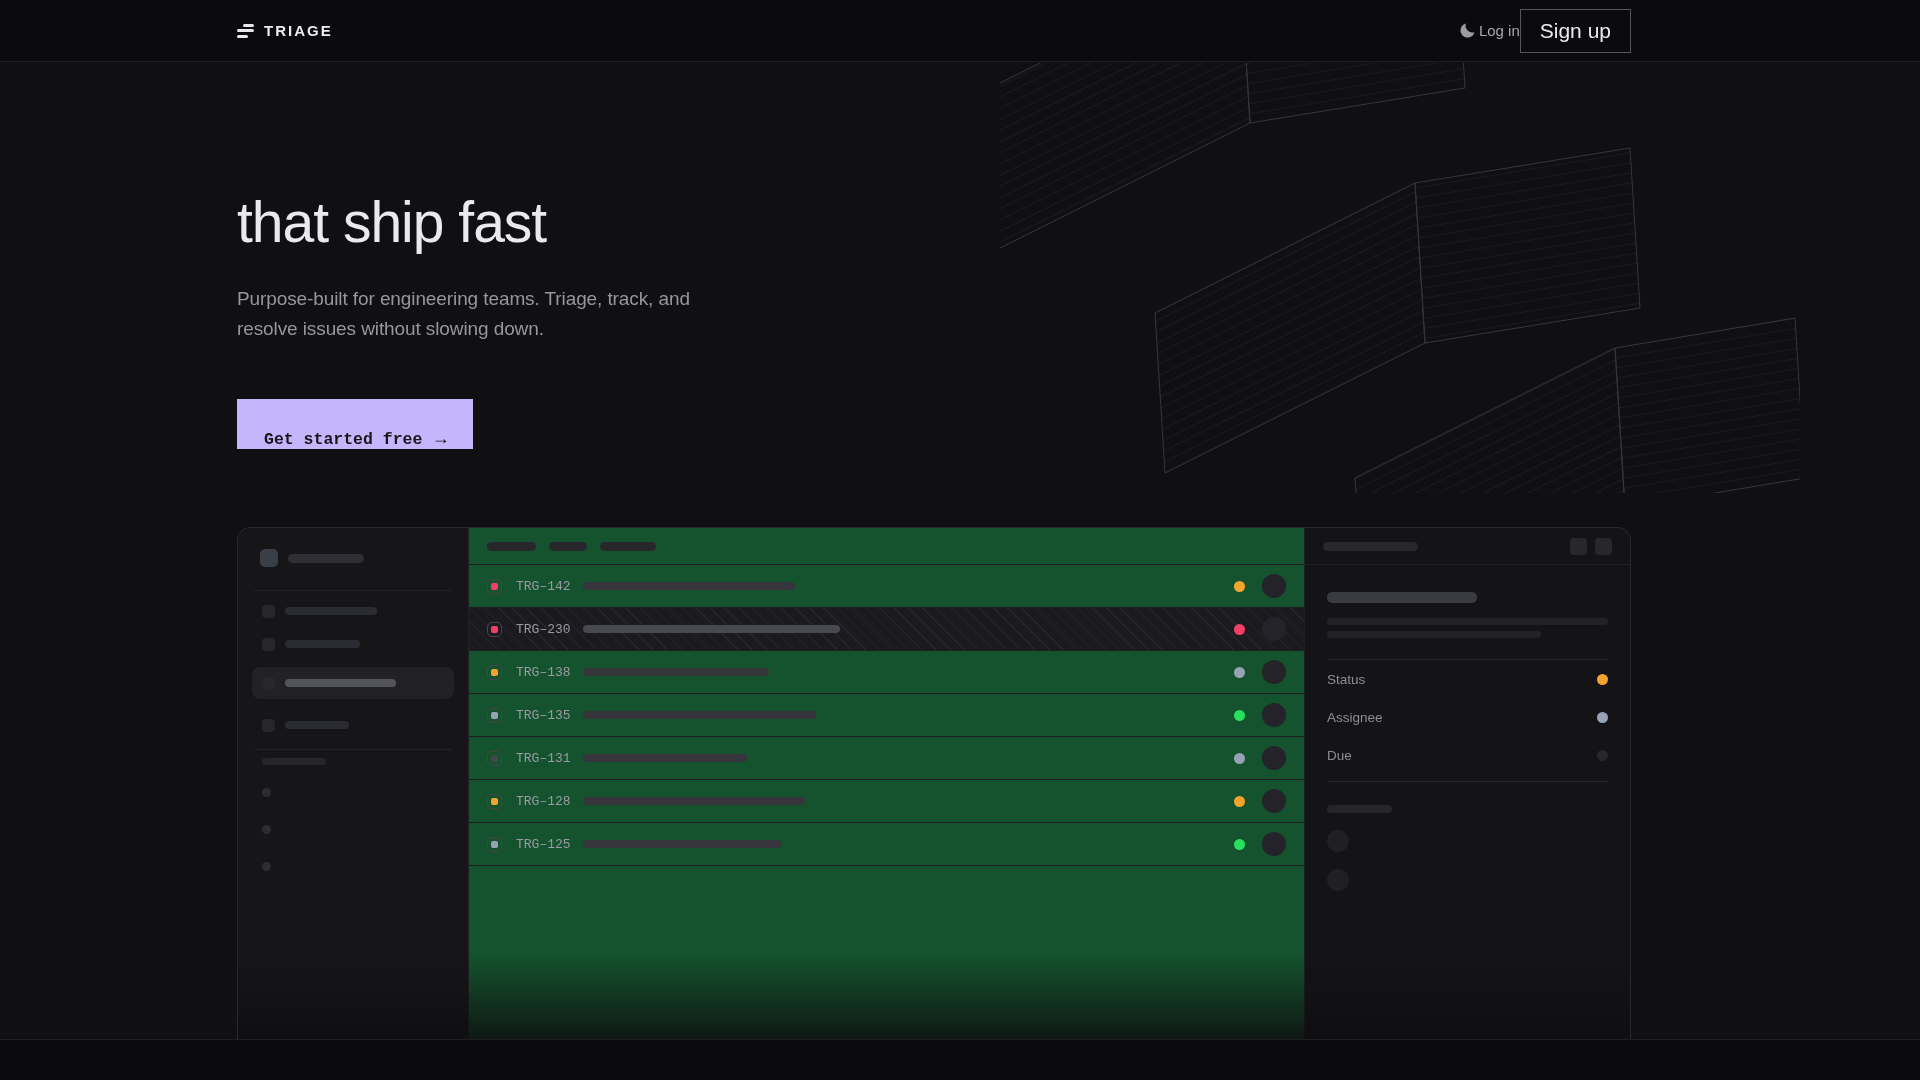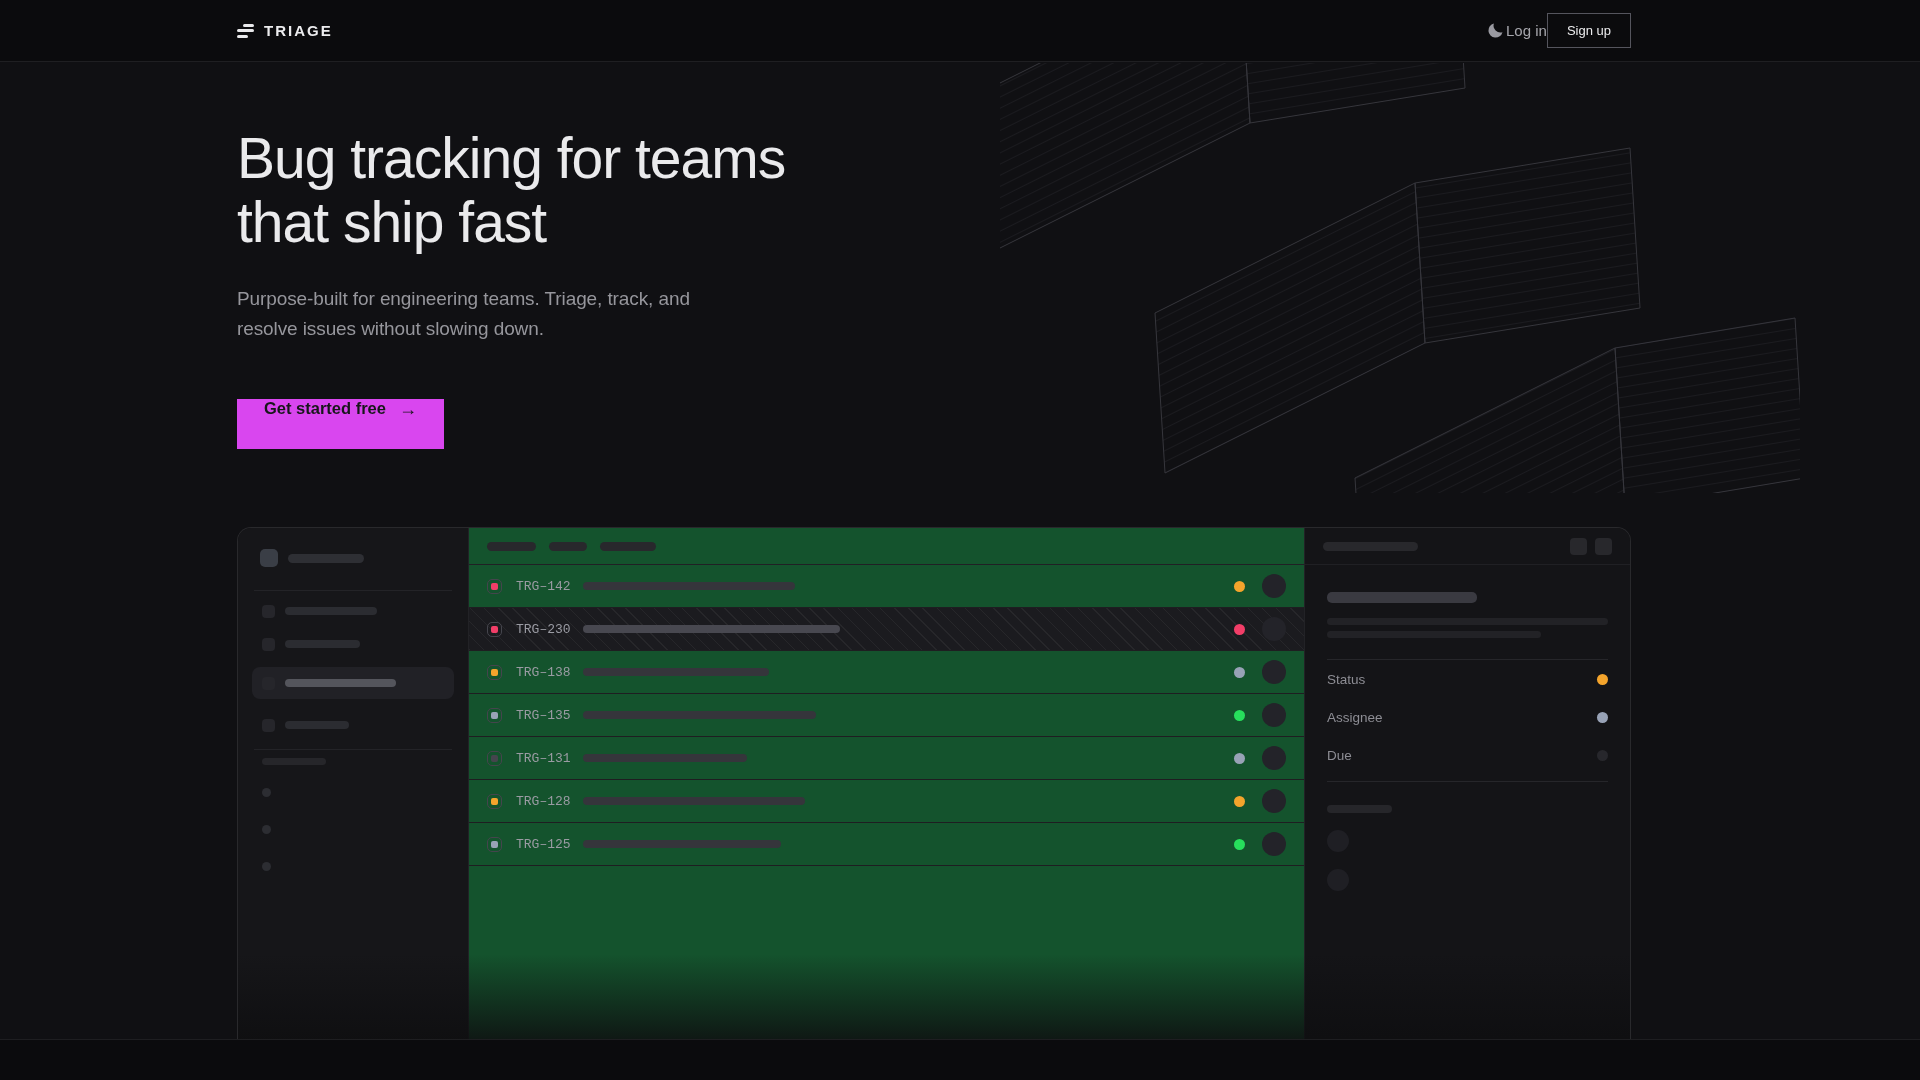--- a/index.html
+++ b/index.html
@@ -15,31 +15,31 @@
   .logo { display:flex; align-items:center; gap:10px; }
   .logo-icon { width:17px; height:14px; display:flex; flex-direction:column; justify-content:space-between; }
   .logo-icon b { display:block; height:3px; border-radius:1.5px; background:#e9e9eb; }
   .logo-icon b:nth-child(1){ width:11px; align-self:flex-end; }
   .logo-icon b:nth-child(2){ width:17px; }
   .logo-icon b:nth-child(3){ width:11px; align-self:flex-start; }
   .brand-name { font-size:15px; font-weight:700; letter-spacing:2px; color:#ececee; }
   .nav-right { display:flex; align-items:center; }
   .theme-btn { width:22px; height:22px; display:flex; align-items:center; justify-content:center; cursor:pointer; background:none; border:none; }
   .login { font-size:15px; color:#a6a6ac; cursor:pointer; }
-  .signup { font-size:13px; color:#ececee; background:transparent; border:1px solid #55555d;
+  .signup { font-size:21px; color:#ececee; background:transparent; border:1px solid #55555d;
             padding:9px 19px; cursor:pointer; font-family:inherit; }
 
   
   .hero-title { position:absolute; left:237px; top:126px; font-size:57px; font-weight:500;
                 color:#eaeaec; line-height:1.13; letter-spacing:-1px; z-index:2; }
   .hero-sub { position:absolute; left:237px; top:284px; font-size:19px; color:#96969c;
               line-height:1.58; letter-spacing:-0.1px; z-index:2; }
   .cta { position:absolute; left:237px; top:399px; height:50px; padding:0 27px;
-         background:#d946ef; color:#17171a; border:none; font-family:Liberation Sans, sans-serif;
-         font-size:16.5px; font-weight:600; display:flex; align-items:flex-start; gap:13px;
+         background:#c4b5fd; color:#17171a; border:none; font-family:Liberation Mono, monospace;
+         font-size:16.5px; font-weight:600; display:flex; align-items:flex-end; gap:13px;
          cursor:pointer; z-index:2; }
   .cta .arrow { font-size:18px; font-weight:400; }
 
   
   .deco { position:absolute; left:1000px; top:63px; width:800px; height:430px;
           overflow:hidden; z-index:1; pointer-events:none; }
 
   
   .mockup { position:absolute; left:237px; top:527px; width:1394px; height:512px;
             background:#131316; border:1px solid #29292c; border-bottom:none;
@@ -141,21 +141,21 @@
         <polygon points="240,-100 455,-135 465,25 250,60" fill="url(#hr)"></polygon>
         <polygon points="155,250 415,120 425,280 165,410" fill="url(#hl)"></polygon>
         <polygon points="415,120 630,85 640,245 425,280" fill="url(#hr)"></polygon>
         <polygon points="355,415 615,285 625,445 365,575" fill="url(#hl)"></polygon>
         <polygon points="615,285 795,255 805,415 625,445" fill="url(#hr)"></polygon>
       </g>
     </svg>
   </div>
 
   <h1 class="hero-title">
-    <span>Bug tracking for teams</span><br>
+    <br>
     <span>that ship fast</span>
   </h1>
   <p class="hero-sub">
     <span>Purpose-built for engineering teams. Triage, track, and</span><br>
     <span>resolve issues without slowing down.</span>
   </p>
   <button class="cta">
     <span>Get started free</span>
     <span class="arrow">→</span>
   </button>

